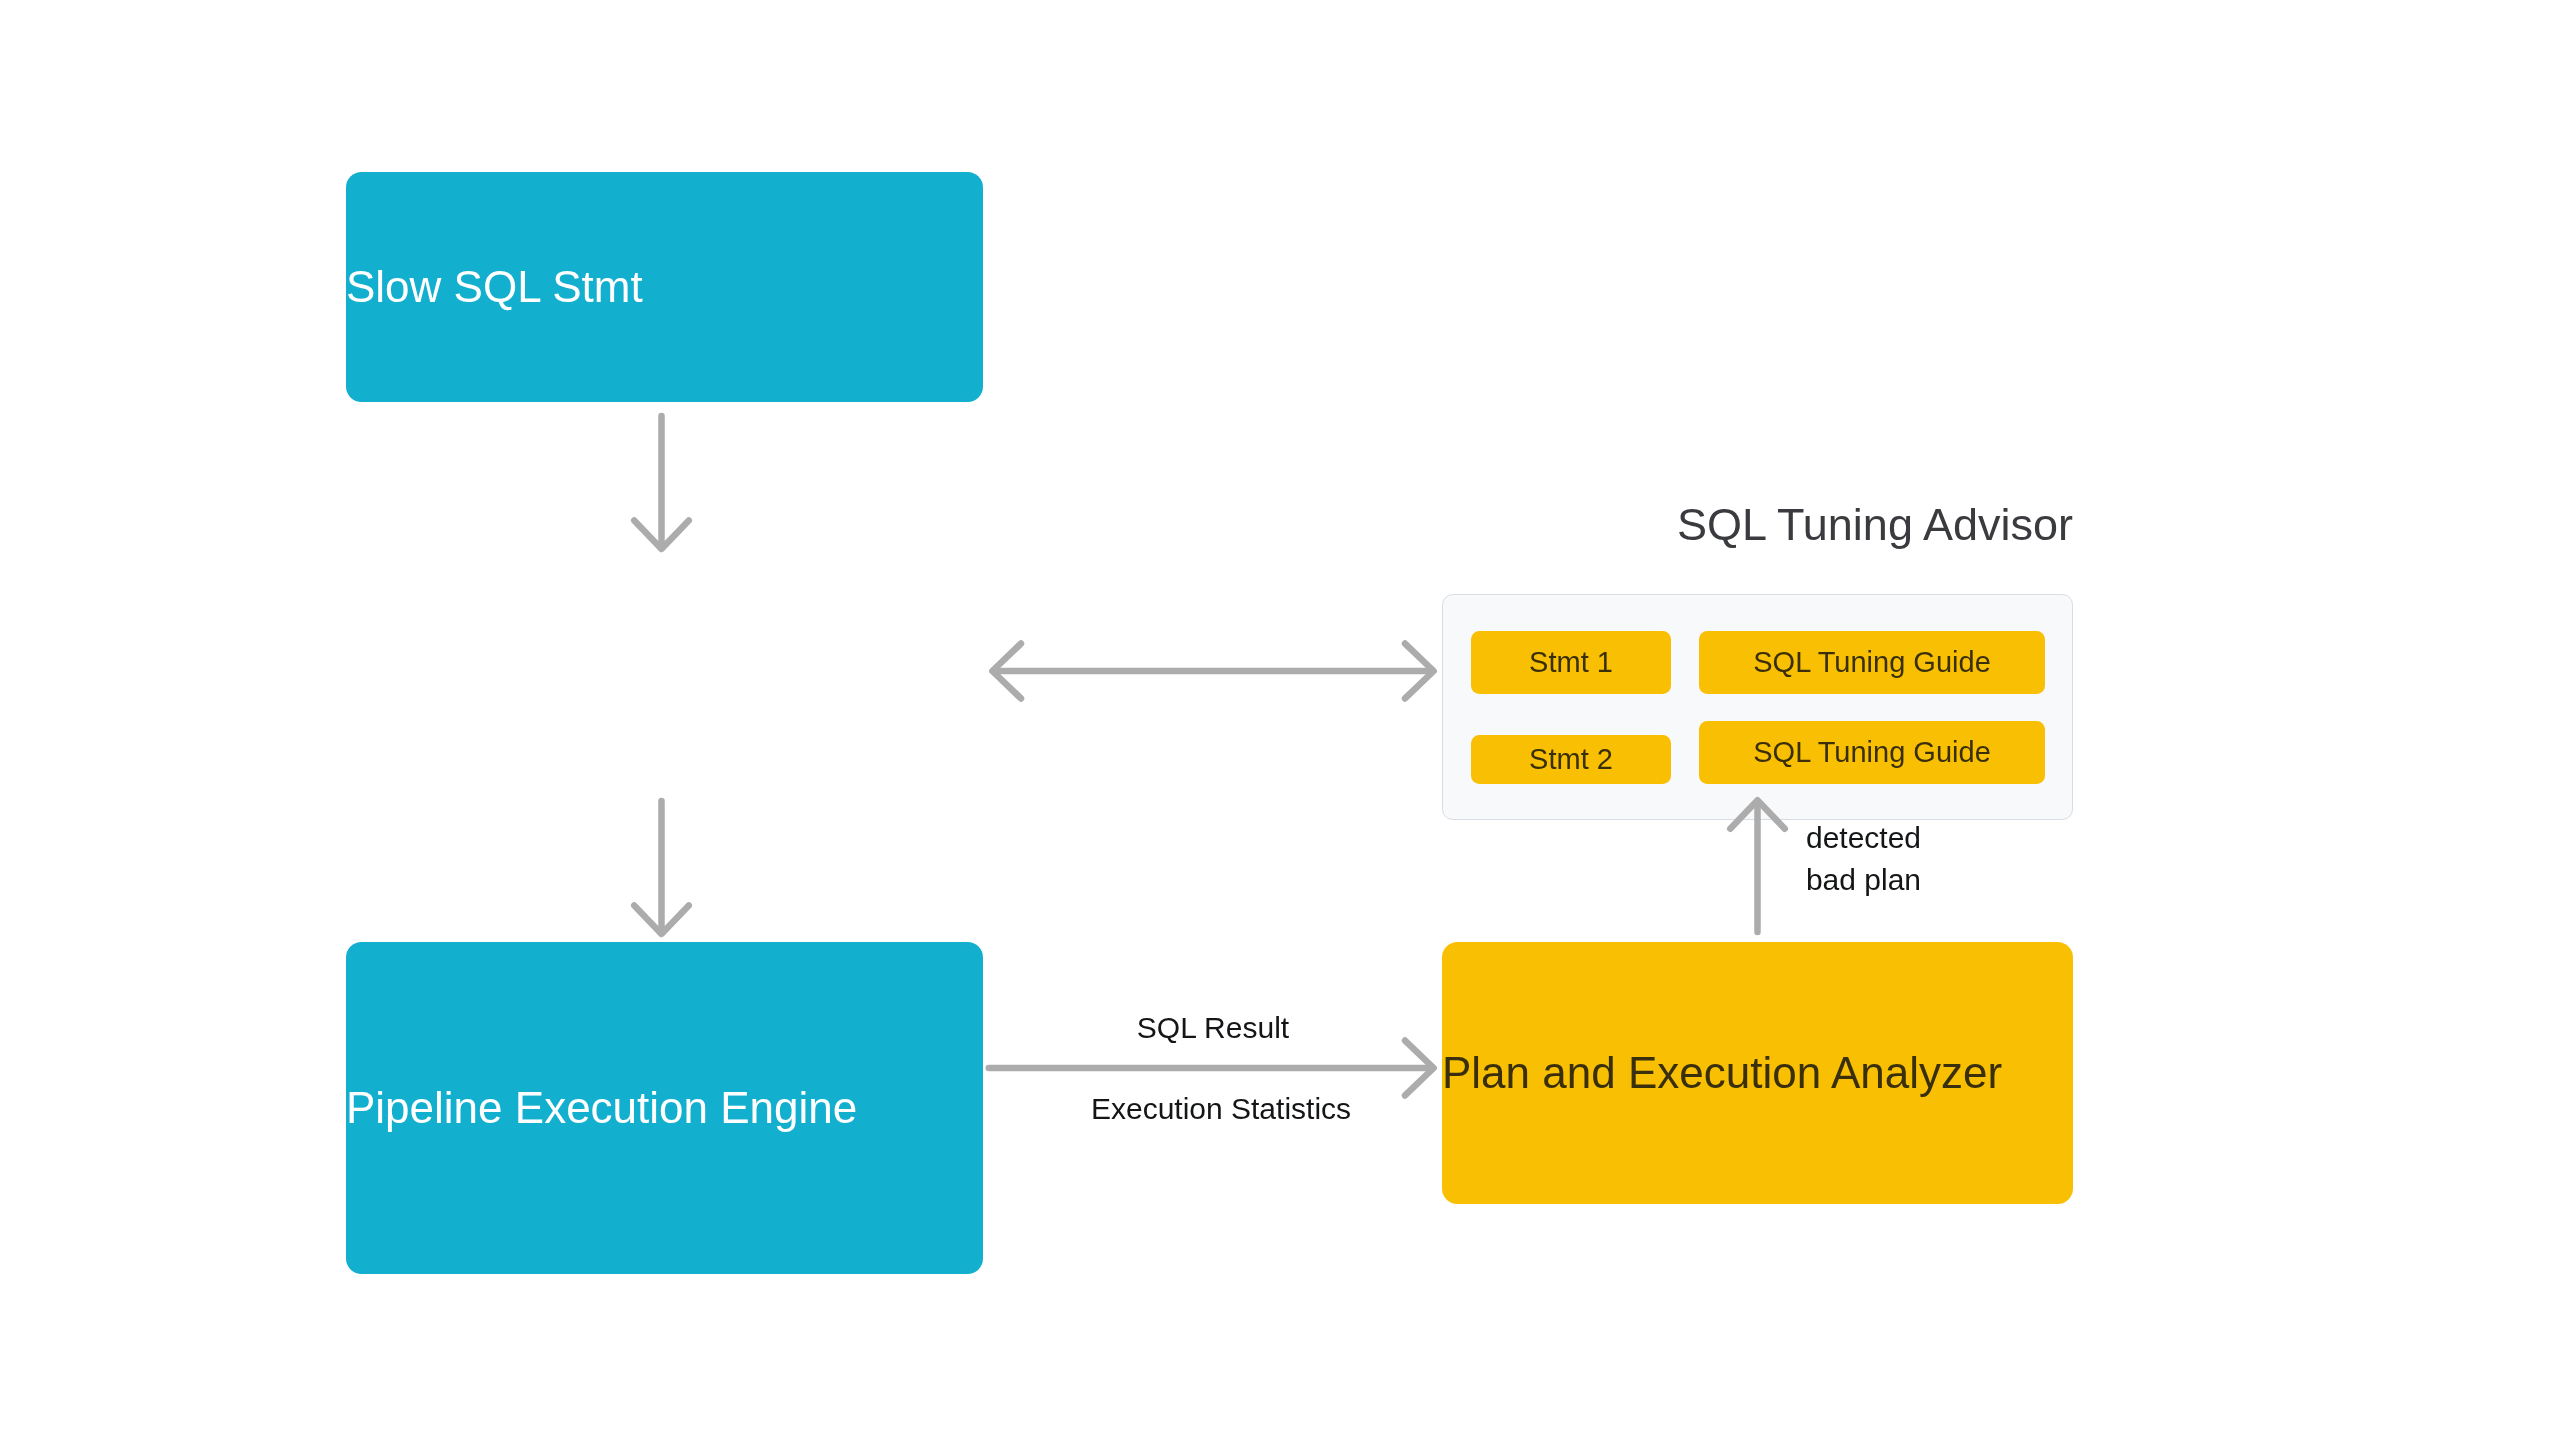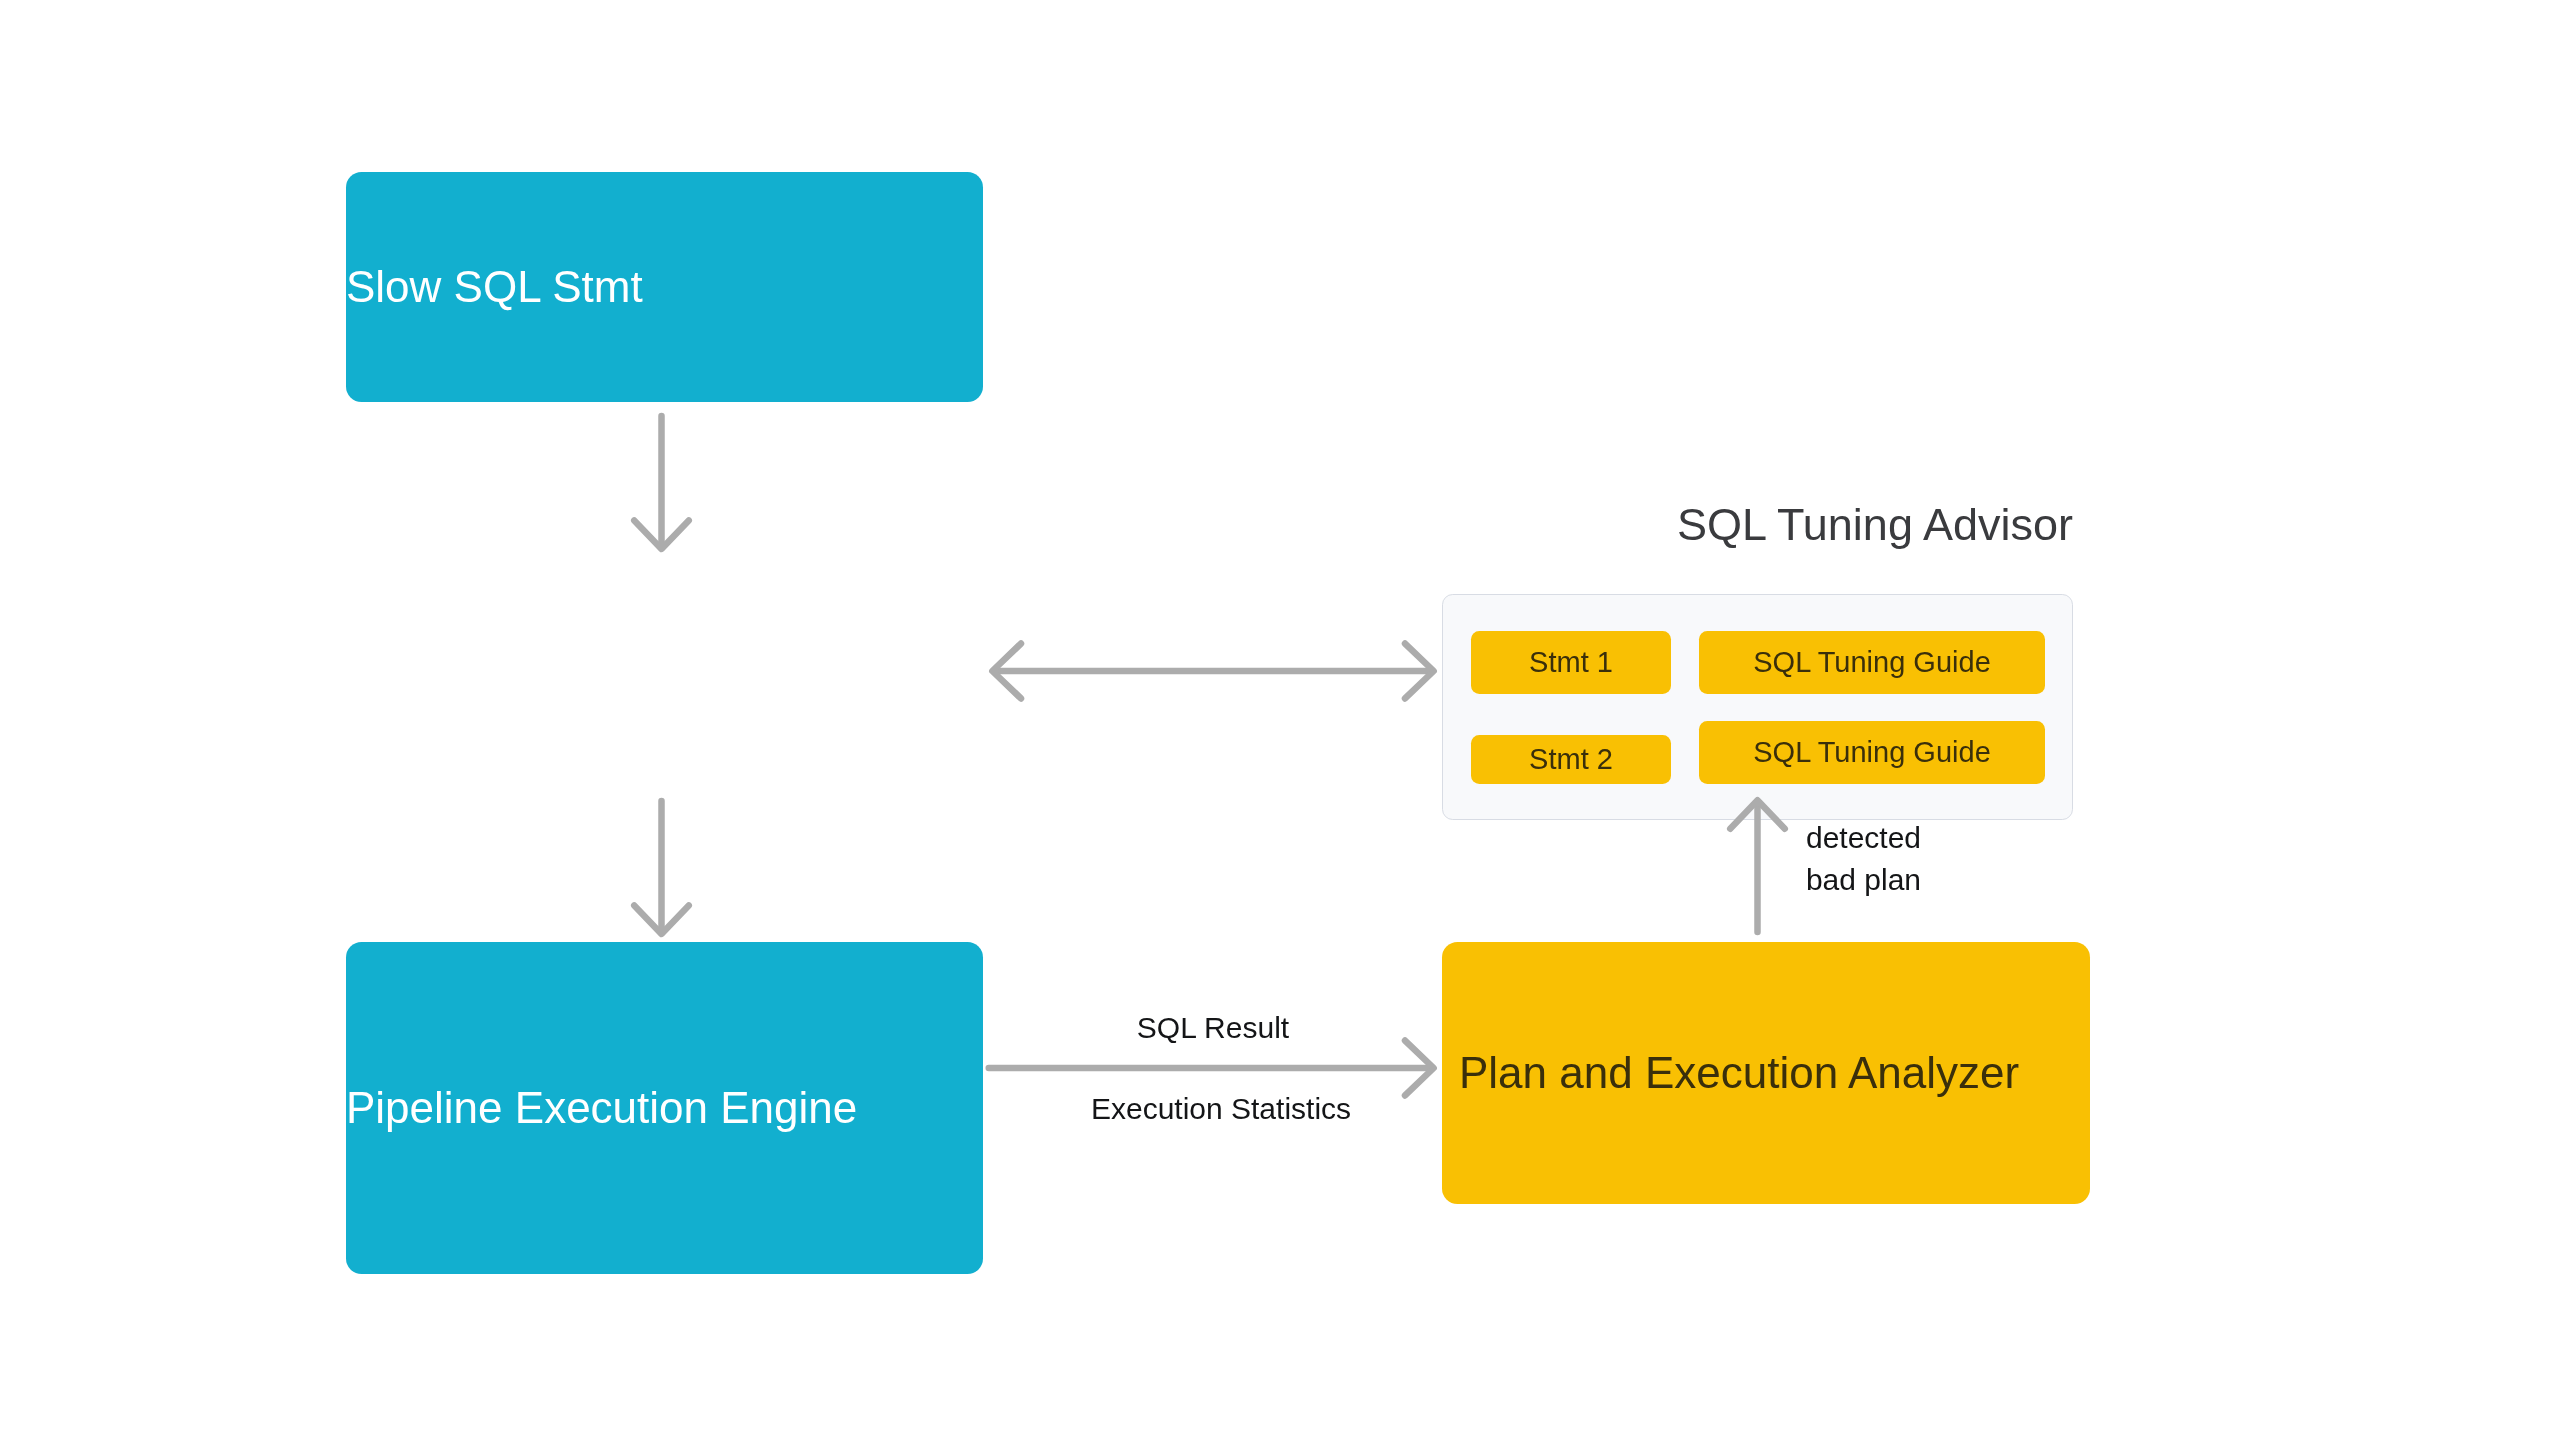--- a/index.html
+++ b/index.html
@@ -14,21 +14,21 @@
     background: var(--canvas_bg, #ffffff);
     overflow: hidden;
   }
   .node {
     position: absolute;
     border-radius: 15.5px;
     display: flex; align-items: center; 
     font-size: 44px; line-height: 1.2; white-space: nowrap;
   }
   .node.cyan  { background: var(--cyan, #12AFCF); color: var(--on_cyan_text, #ffffff); }
-  .node.yellow{ background: var(--yellow, #F9C003); color: var(--on_yellow_text, #3A2F0B); padding-left: 17px; }
+  .node.yellow{ background: var(--yellow, #F9C003); color: var(--on_yellow_text, #3A2F0B); }
 
   .advisor-title {
     position: absolute; left: 1442px; top: 500px; width: 631px;
     font-size: 45px; line-height: 1.1; text-align: right;
     color: var(--title_text, #3A3B3E); white-space: nowrap;
   }
   .advisor-panel {
     position: absolute; left: 1442px; top: 558px; width: 631px; height: 226px;
     background: var(--panel_bg, #F8F9FB);
     border: 1.8px solid var(--panel_border, #D8DCE4);

